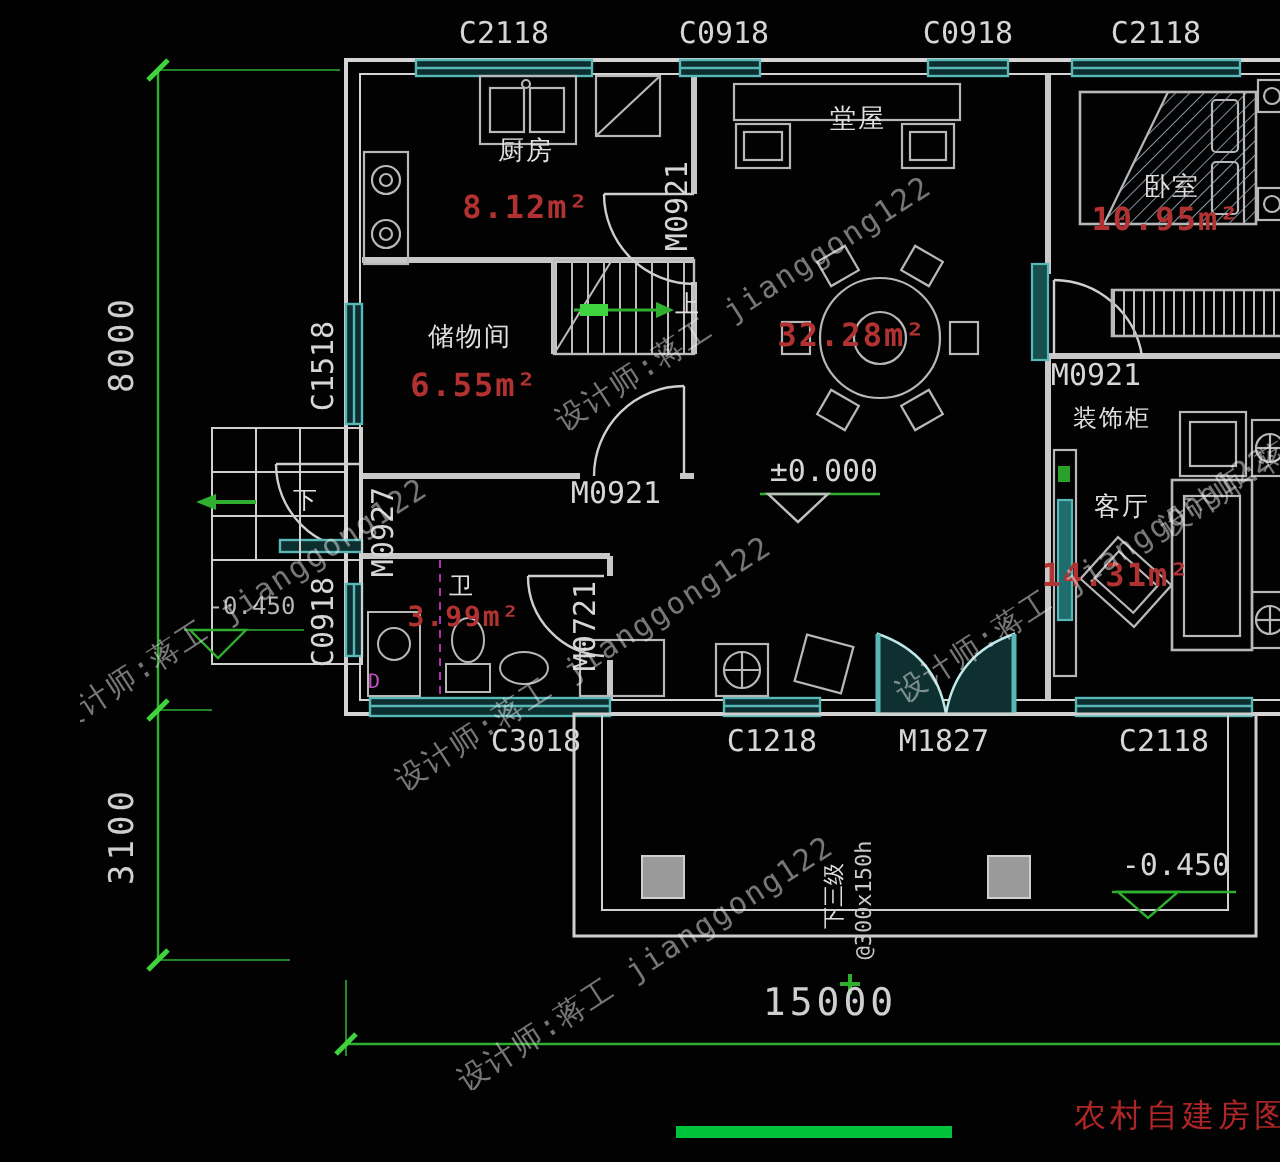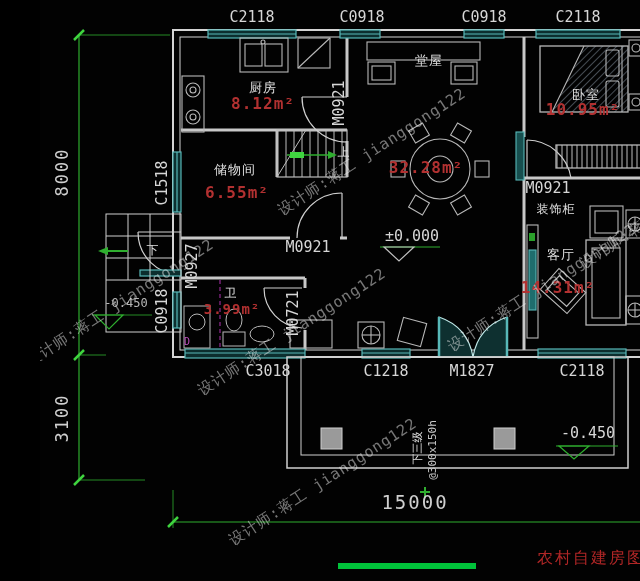--- a/index.html
+++ b/index.html
@@ -273,21 +273,21 @@
   <div class="lbl rot" style="left:253px;top:313px">M0721</div>
 
   <div class="lbl rot dim" style="left:22px;top:172px">8000</div>
   <div class="lbl rot dim" style="left:22px;top:418px">3100</div>
   <div class="lbl dim" style="left:375px;top:502px;font-size:19px">15000</div>
 
   <div class="lbl" style="left:372px;top:236px">±0.000</div>
   <div class="lbl" style="left:548px;top:433px">-0.450</div>
   <div class="lbl sm" style="left:86px;top:303px;opacity:.85">-0.450</div>
 
-  <div class="lbl cn" style="left:223px;top:87px">厨房</div>
+  <div class="lbl cn" style="left:223px;top:76px">厨房</div>
   <div class="lbl red" style="left:223px;top:104px">8.12m²</div>
   <div class="lbl cn" style="left:195px;top:169px">储物间</div>
   <div class="lbl red" style="left:197px;top:193px">6.55m²</div>
   <div class="lbl cn" style="left:389px;top:60px">堂屋</div>
   <div class="lbl red" style="left:386px;top:168px">32.28m²</div>
   <div class="lbl cn" style="left:546px;top:94px">卧室</div>
   <div class="lbl red" style="left:543px;top:110px">10.95m²</div>
   <div class="lbl cn" style="left:521px;top:254px">客厅</div>
   <div class="lbl red" style="left:518px;top:288px">14.31m²</div>
   <div class="lbl cn sm" style="left:191px;top:293px">卫</div>

